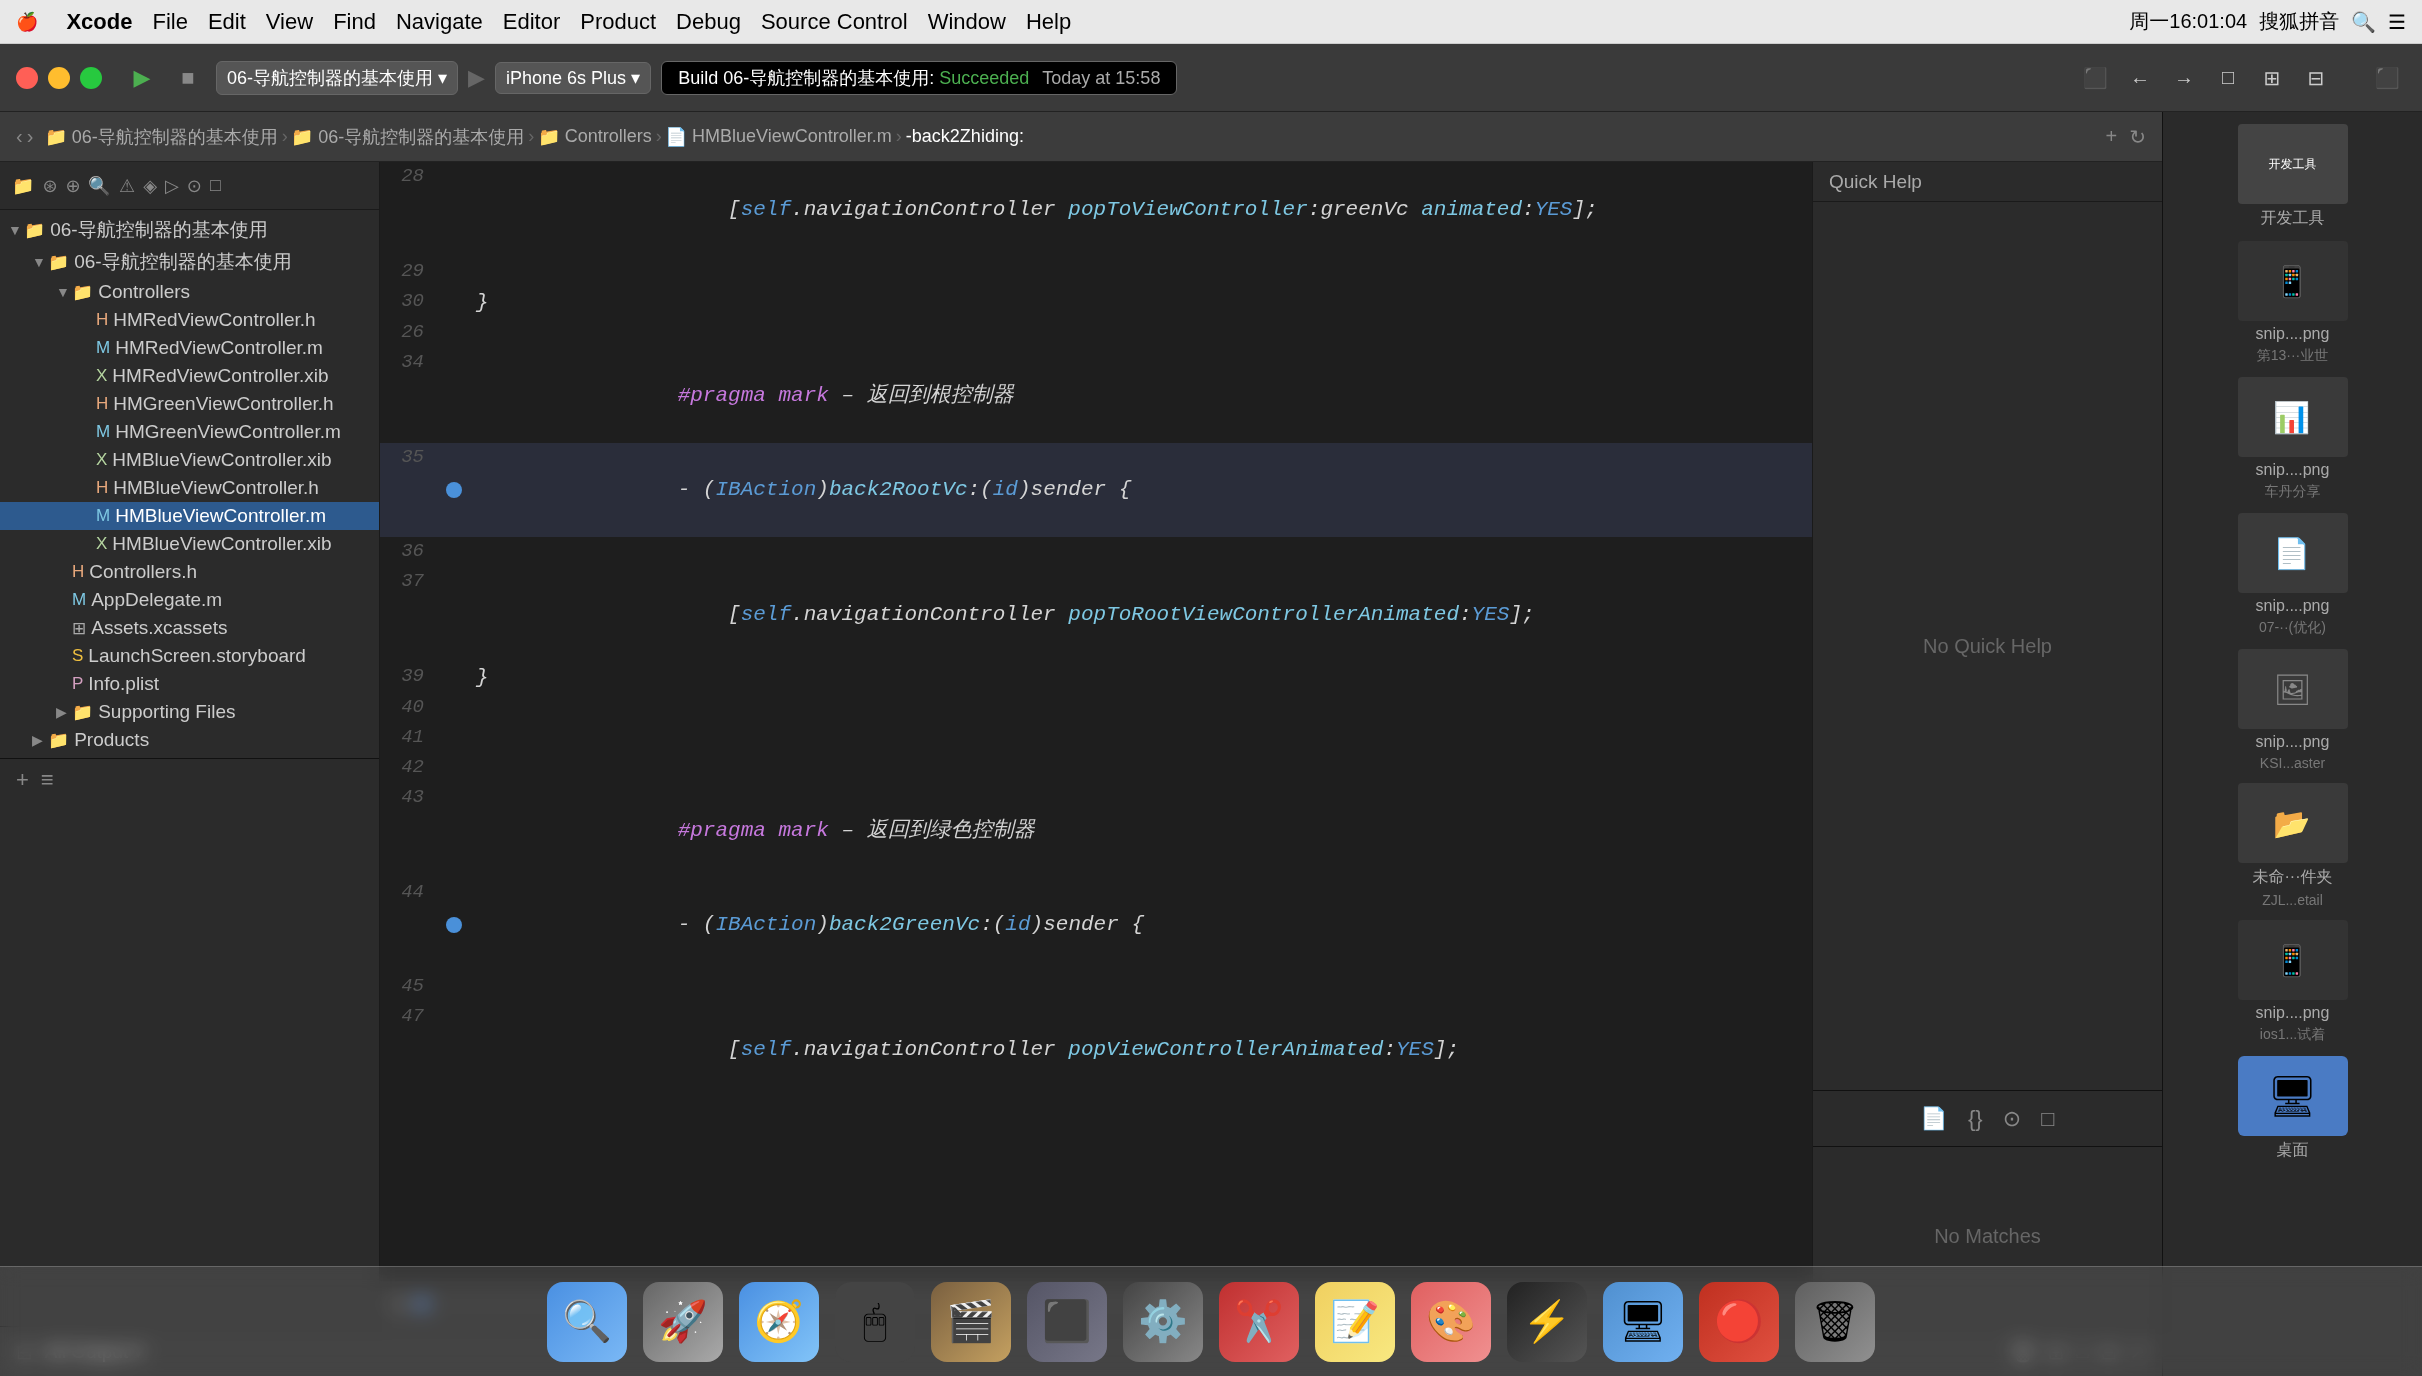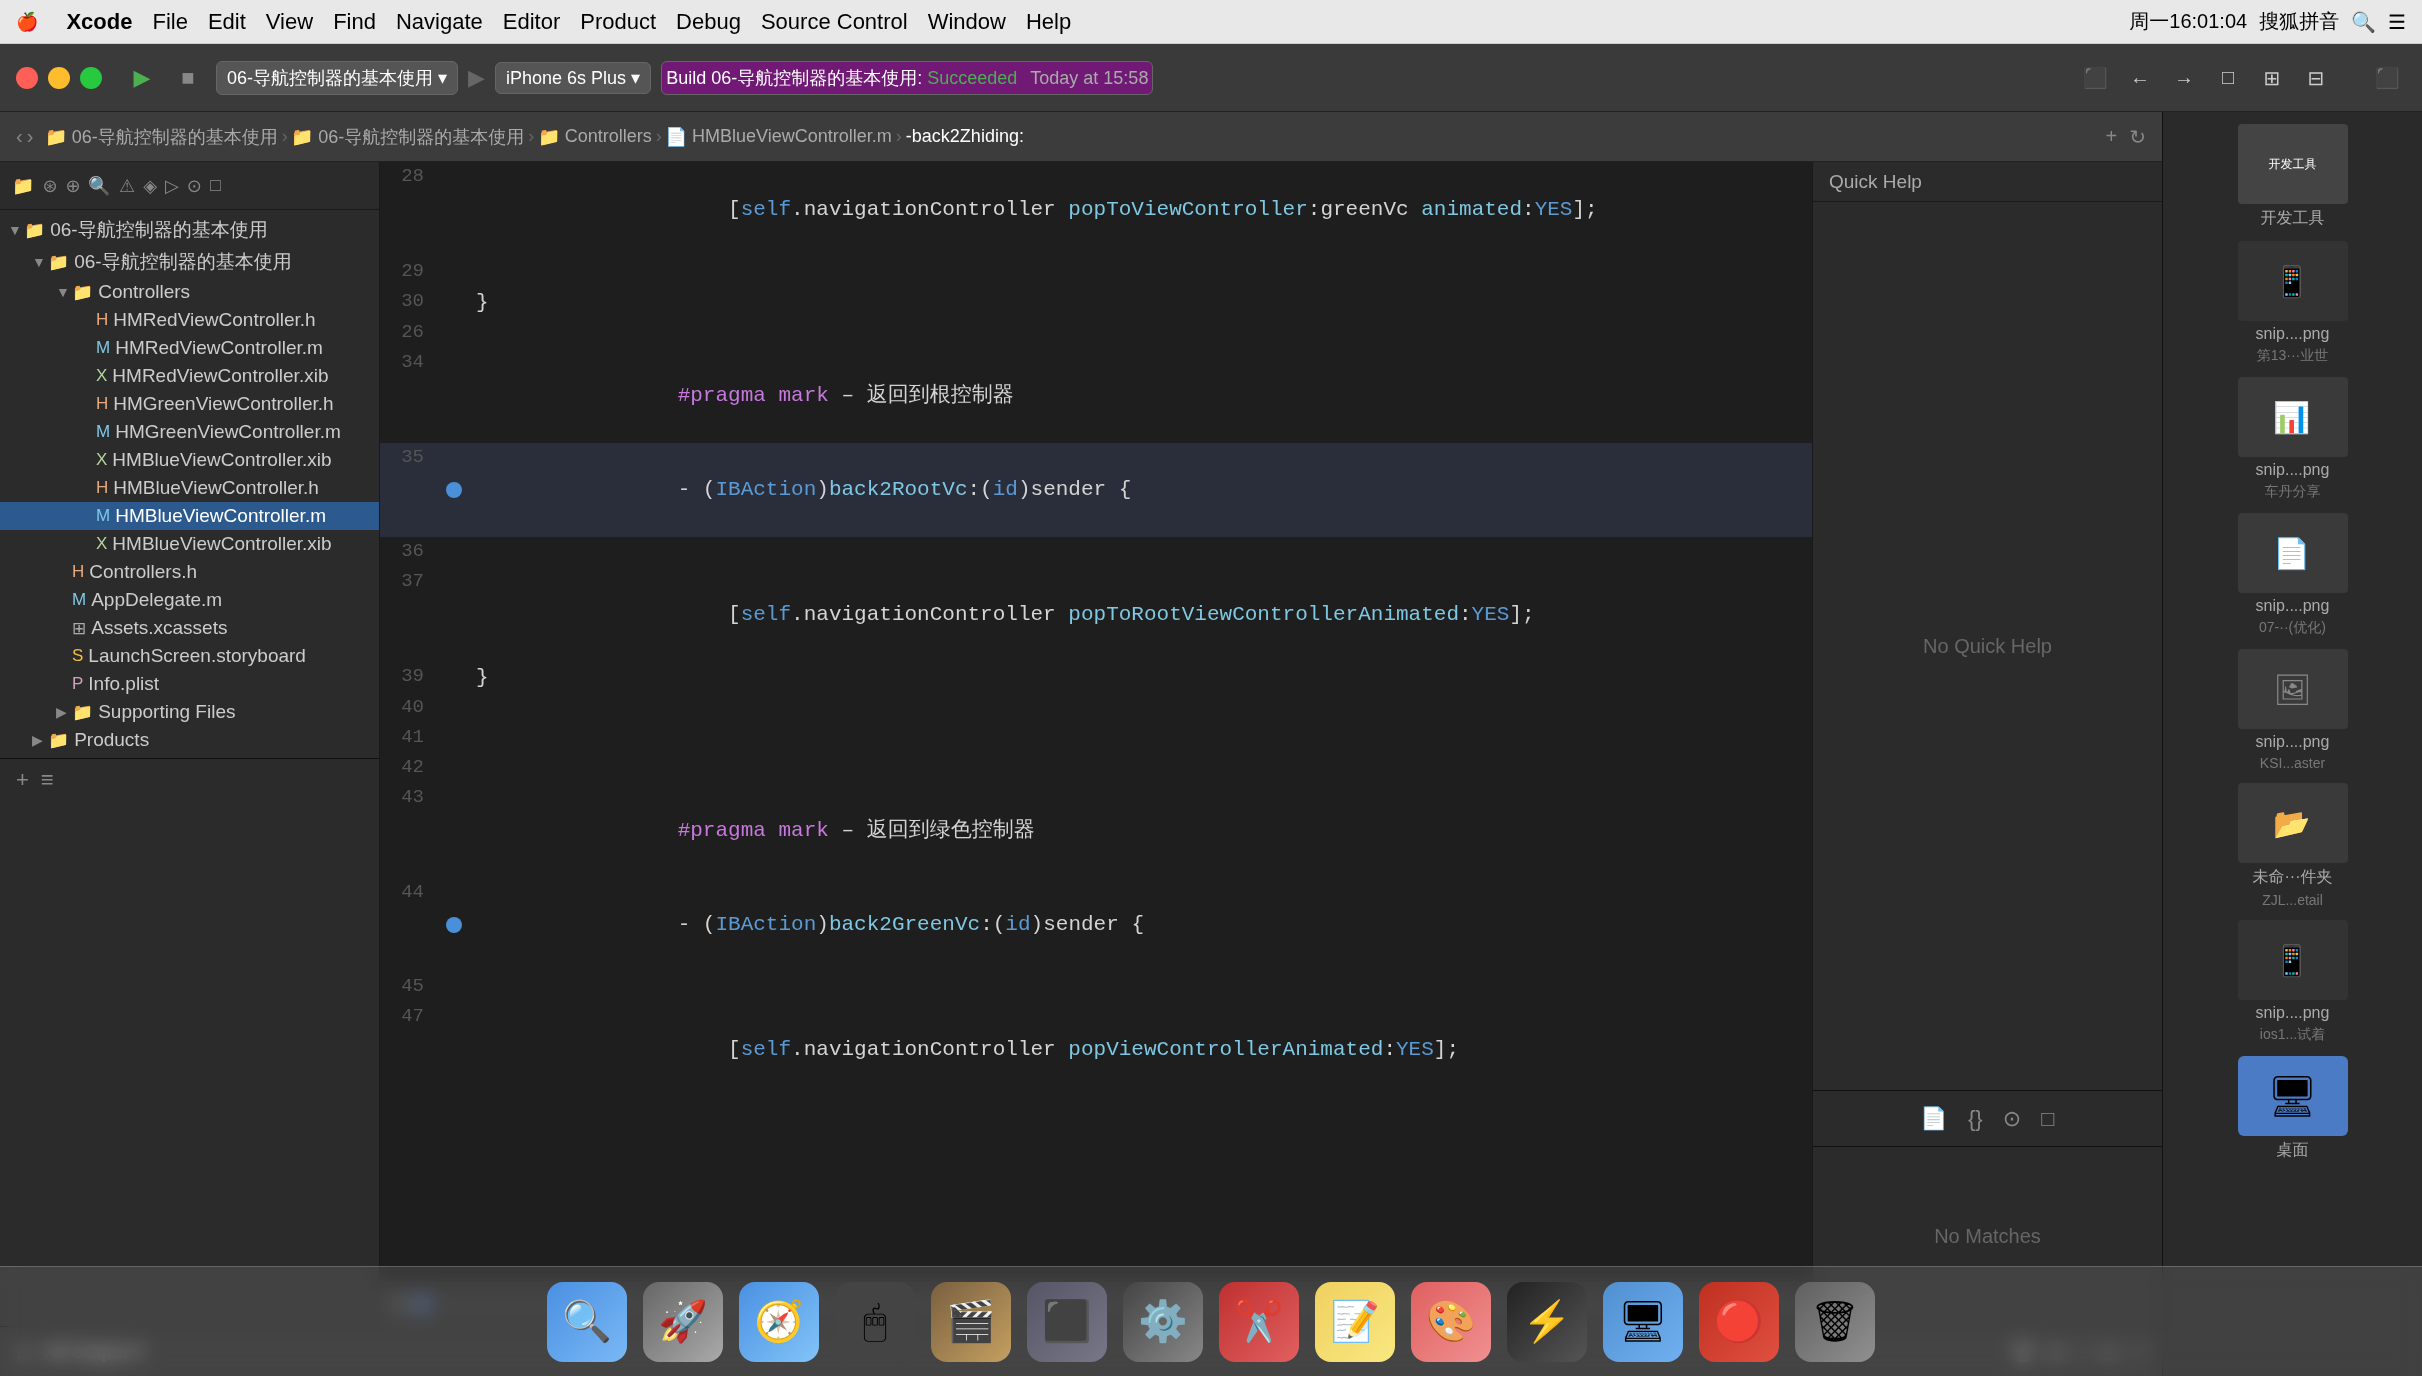--- a/index.html
+++ b/index.html
@@ -101,26 +101,26 @@
     .scheme-selector {
       background: #555;
       border: 1px solid #666;
       border-radius: 6px;
       color: #fff;
       font-size: 18px;
       padding: 4px 10px;
       cursor: pointer;
     }
     .build-status {
-      background: #701a75;
+      background: #000000;
       border: 1px solid #666;
       border-radius: 6px;
       color: #fff;
       font-size: 18px;
-      padding: 4px 4px;
+      padding: 4px 16px;
       white-space: nowrap;
     }
     .build-status span.success { color: #4caf50; }
     .toolbar-spacer { flex: 1; }
     .toolbar-right-icons {
       display: flex;
       gap: 8px;
       align-items: center;
     }
 
@@ -219,20 +219,21 @@
       flex: 1;
       overflow-y: auto;
       font-family: 'Menlo', 'Monaco', 'Courier New', monospace;
       font-size: 21px;
       line-height: 1.5;
       color: #d4d4d4;
     }
     .code-line {
       display: flex;
       min-height: 30px;
+      font-style: italic;
     }
     .code-line.highlighted { background: #2a2d3a; }
     .line-number {
       width: 60px;
       min-width: 60px;
       text-align: right;
       padding-right: 16px;
       color: #555;
       user-select: none;
       font-size: 19px;

